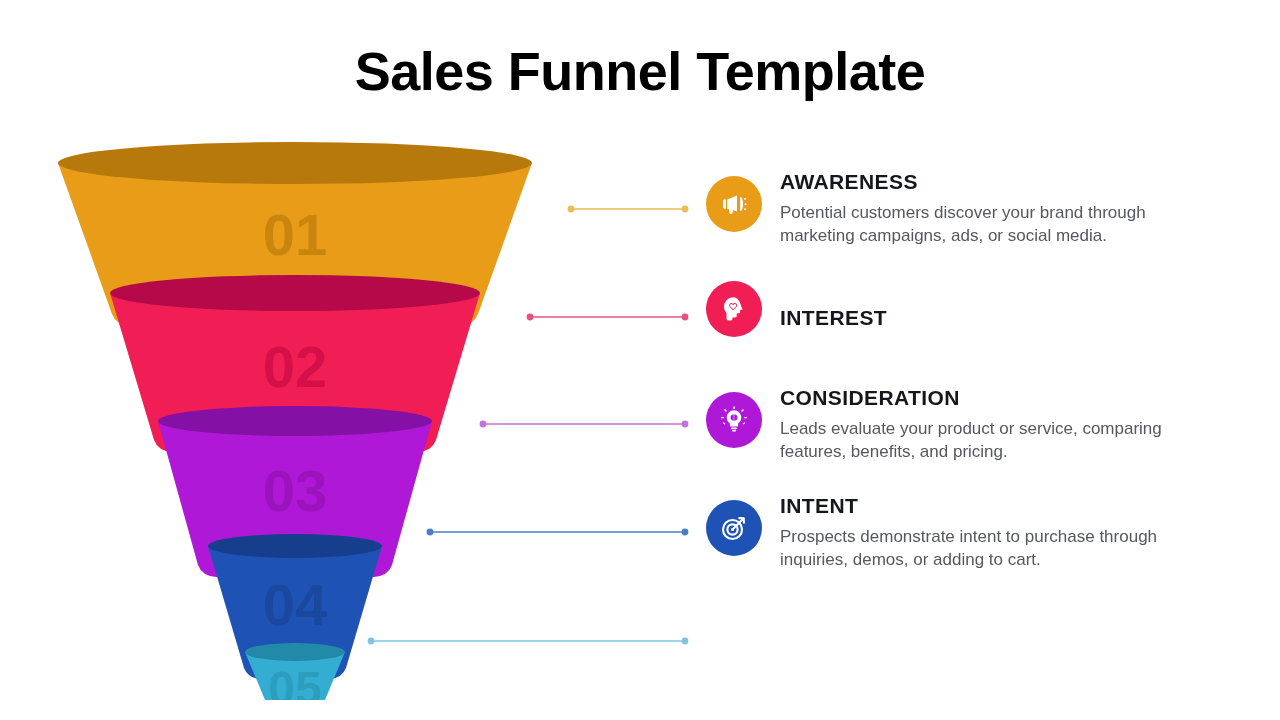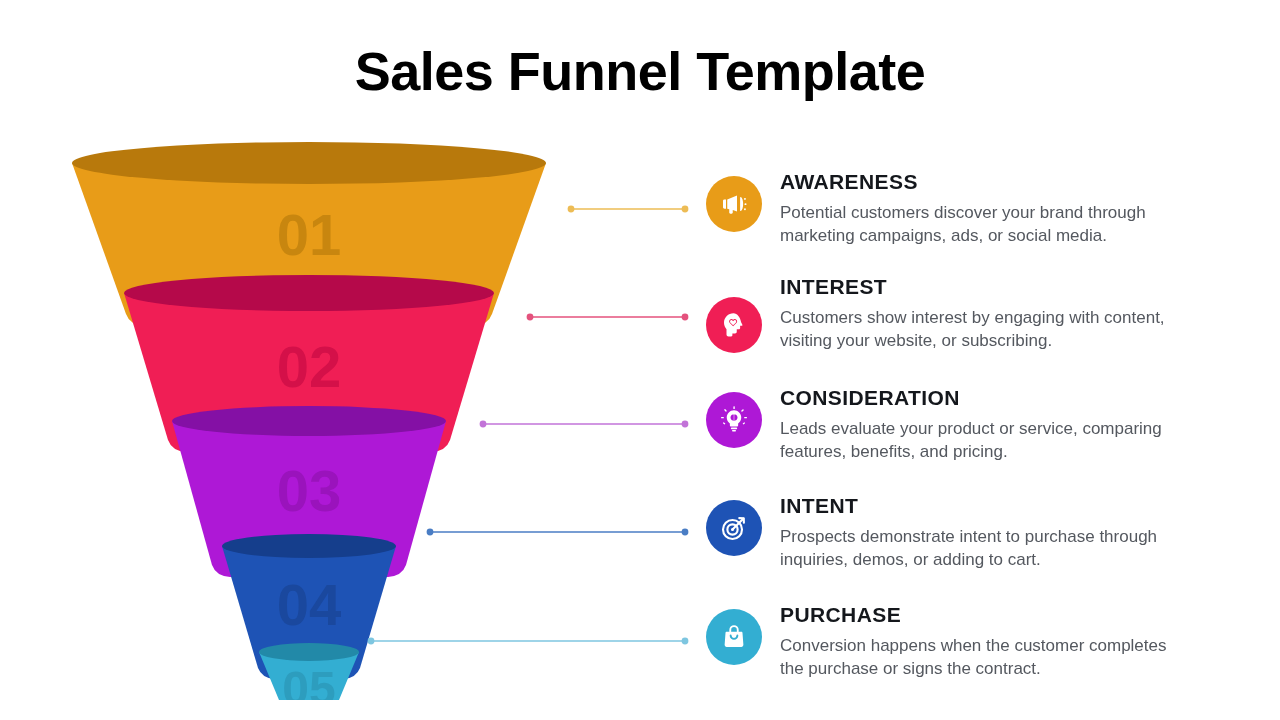--- a/index.html
+++ b/index.html
@@ -20,21 +20,21 @@
     font-size:54px;
     font-weight:700;
     letter-spacing:-0.5px;
     color:#000000;
     font-family:"Liberation Sans", sans-serif;
   }
 
   
   #funnel-wrap{
     position:absolute;
-    left:54px; top:140px;
+    left:40px; top:140px;
     width:640px; height:560px;
   }
   #funnel-svg{ position:absolute; left:0; top:0; }
   .funnel-number{
     font-family:"Liberation Sans", sans-serif;
     font-weight:700;
     text-anchor:middle;
     dominant-baseline:middle;
   }
 
@@ -168,21 +168,20 @@
   <div class="item" style="top:275px;align-items:flex-end;">
     <div class="icon-circle" style="background:#F01E55;">
       <svg width="30" height="30" viewBox="0 0 24 24" fill="#ffffff">
         <path d="M11.6 2.6C7.4 2.6 4 6 4 10.2c0 2 .8 3.8 2 5.1v4.2c0 .9.7 1.6 1.6 1.6h2.2c.5 0 .9-.4.9-.9v-1.5h2.1c.8 0 1.4-.6 1.4-1.4v-1.9h1.6c.6 0 1.1-.5 1.1-1.1v-1.7h1.2c.5 0 .8-.5.6-.9l-1-2C17 6.1 14.6 2.6 11.6 2.6z"></path>
         <path d="M11.3 12.9l-2.6-2.5c-.8-.8-.8-2 0-2.7.7-.7 1.9-.7 2.6.1.7-.8 1.9-.8 2.6-.1.8.7.8 1.9 0 2.7l-2.6 2.5z" fill="#F01E55"></path>
         <path d="M11.3 12.1l-2.1-2c-.5-.5-.5-1.3 0-1.8.5-.4 1.3-.4 1.7.2l.4.5.4-.5c.4-.5 1.2-.6 1.7-.2.5.5.5 1.3 0 1.8l-2.1 2z" fill="#ffffff"></path>
       </svg>
     </div>
     <div class="item-text">
       <div class="item-title">INTEREST</div>
-      <div class="item-desc">Customers show interest by engaging with content, visiting your website, or subscribing.</div>
     </div>
   </div>
 
   <div class="item" style="top:386px;">
     <div class="icon-circle" style="background:#AE18D6;">
       <svg width="30" height="30" viewBox="0 0 24 24" fill="#ffffff">
         <path d="M12 4.2c-3.2 0-5.8 2.6-5.8 5.8 0 2 1 3.7 2.5 4.8v1.6c0 .4.3.7.7.7h5.2c.4 0 .7-.3.7-.7v-1.6c1.5-1.1 2.5-2.8 2.5-4.8 0-3.2-2.6-5.8-5.8-5.8z"></path>
         <rect x="9.5" y="18" width="5" height="1.3" rx=".6"></rect>
         <rect x="10.4" y="20" width="3.2" height="1.2" rx=".6"></rect>
         <path d="M11.4 7.5h1.2v5h-1.2z" fill="#AE18D6"></path>
@@ -211,27 +210,14 @@
         <path d="M10.8 13.2 L19.4 4.6" stroke-linecap="round"></path>
         <path d="M16.2 4.1 L19.8 4.2 L19.9 7.8" stroke-linejoin="round" stroke-linecap="round" fill="none"></path>
       </svg>
     </div>
     <div class="item-text">
       <div class="item-title">INTENT</div>
       <div class="item-desc">Prospects demonstrate intent to purchase through inquiries, demos, or adding to cart.</div>
     </div>
   </div>
 
-  <div class="item" style="top:603px;">
-    <div class="icon-circle" style="background:#33AED2;">
-      <svg width="30" height="30" viewBox="0 0 24 24" fill="#ffffff">
-        <path d="M6.1 7.8h11.8c.5 0 .9.4.9.9l.7 9.5c0 .9-.7 1.7-1.6 1.7H6.1c-.9 0-1.6-.8-1.6-1.7l.7-9.5c0-.5.4-.9.9-.9z"></path>
-        <path d="M9 7.6V6.3c0-1.7 1.3-3 3-3s3 1.3 3 3v1.3" fill="none" stroke="#ffffff" stroke-width="1.5" stroke-linecap="round"></path>
-        <path d="M9.3 10.8c0 1.5 1.2 2.7 2.7 2.7s2.7-1.2 2.7-2.7" fill="none" stroke="#33AED2" stroke-width="1.5" stroke-linecap="round"></path>
-      </svg>
-    </div>
-    <div class="item-text">
-      <div class="item-title">PURCHASE</div>
-      <div class="item-desc">Conversion happens when the customer completes the purchase or signs the contract.</div>
-    </div>
-  </div>
 
 </div>
 
 </body></html>

